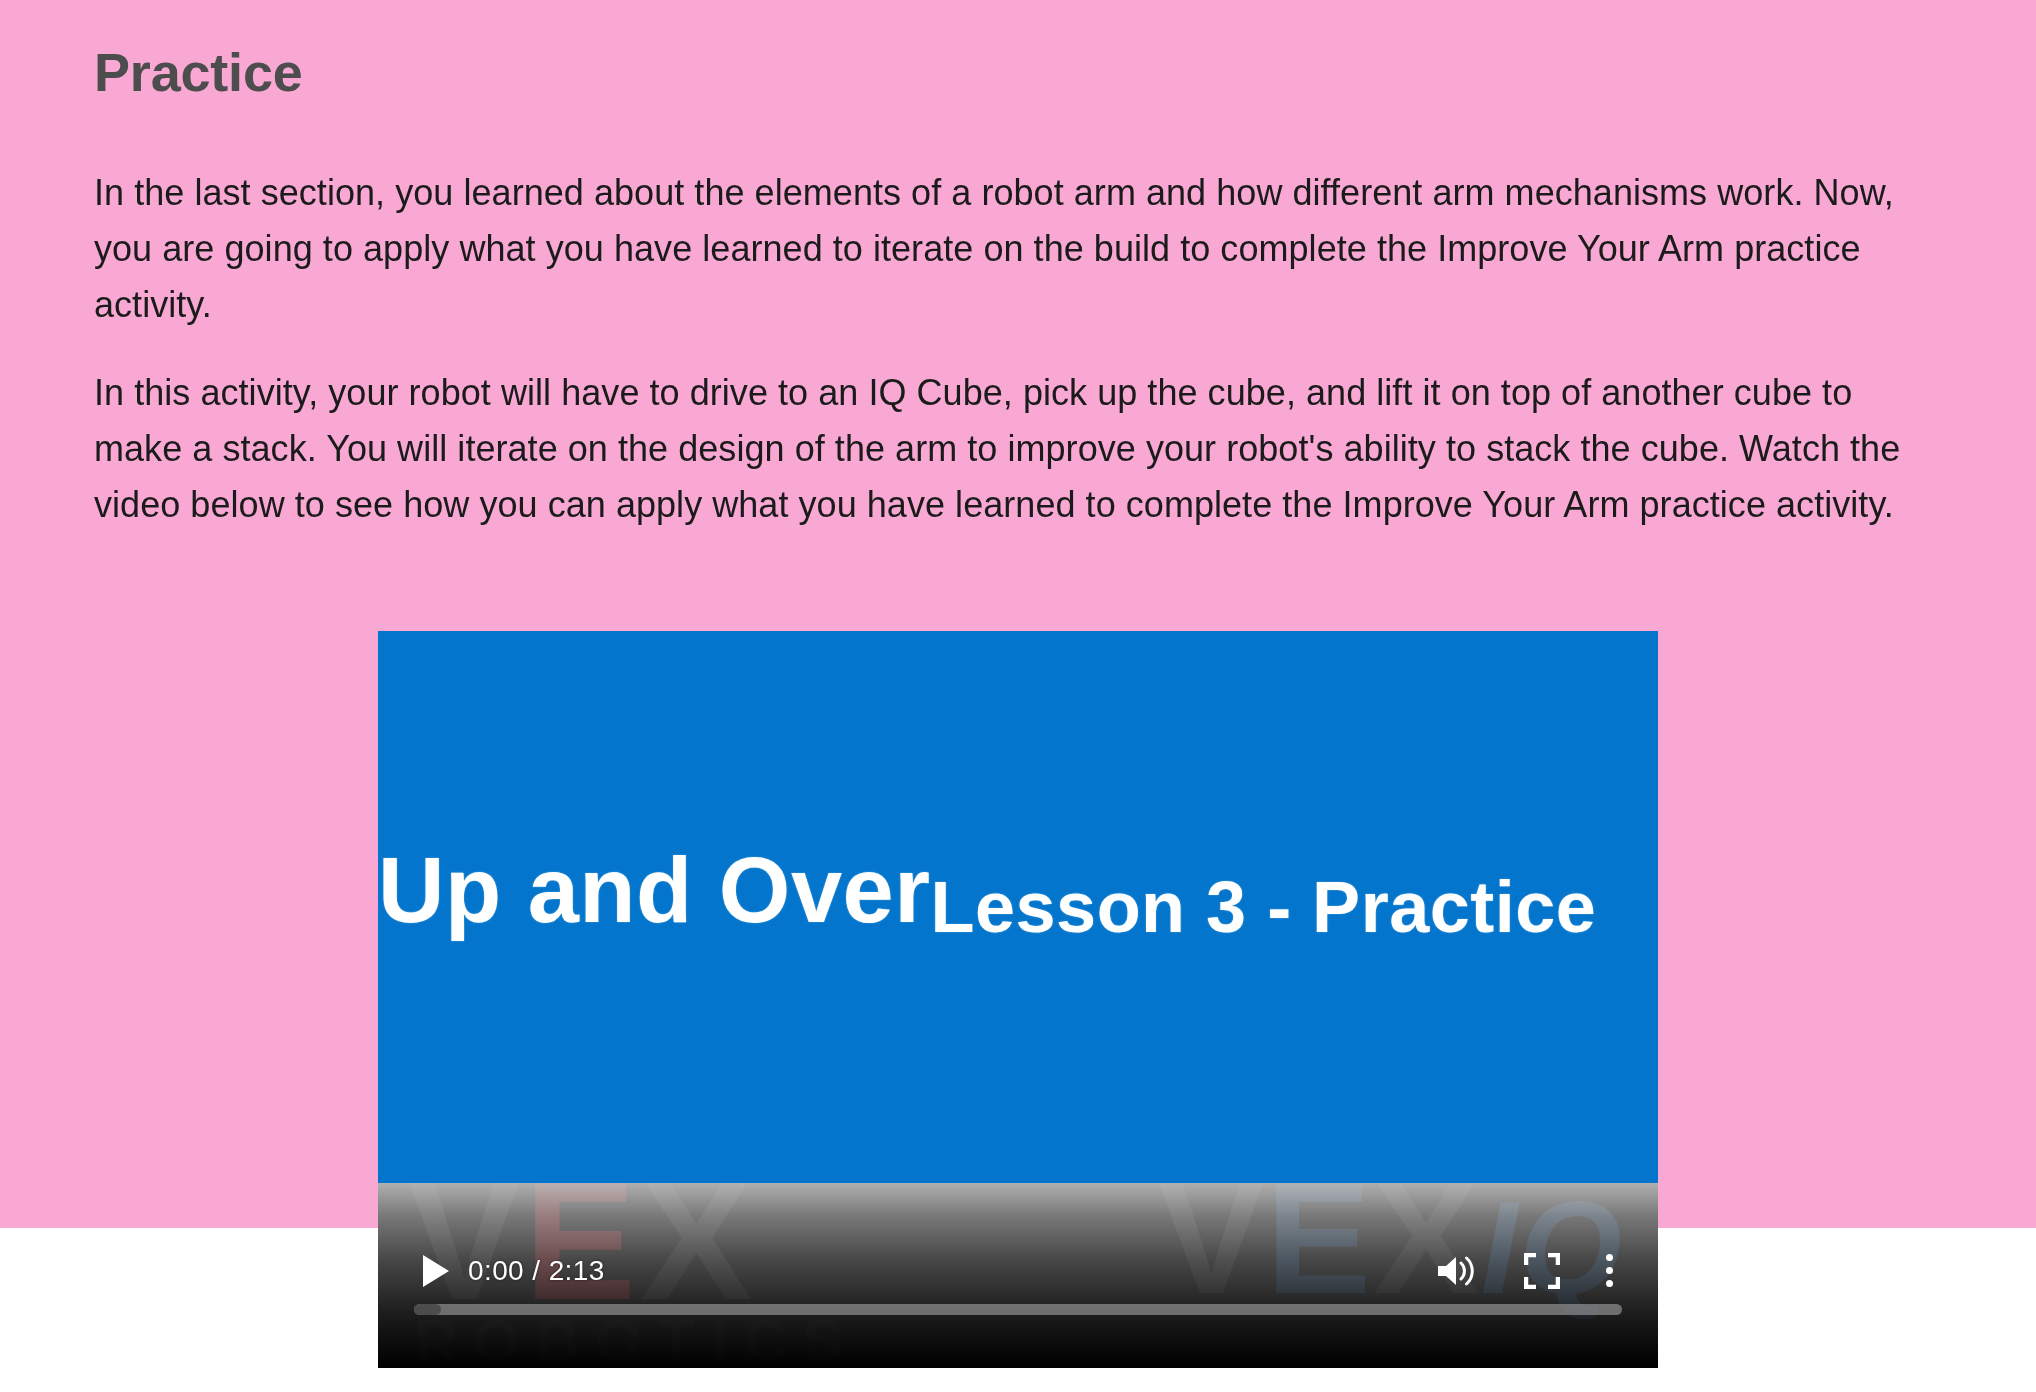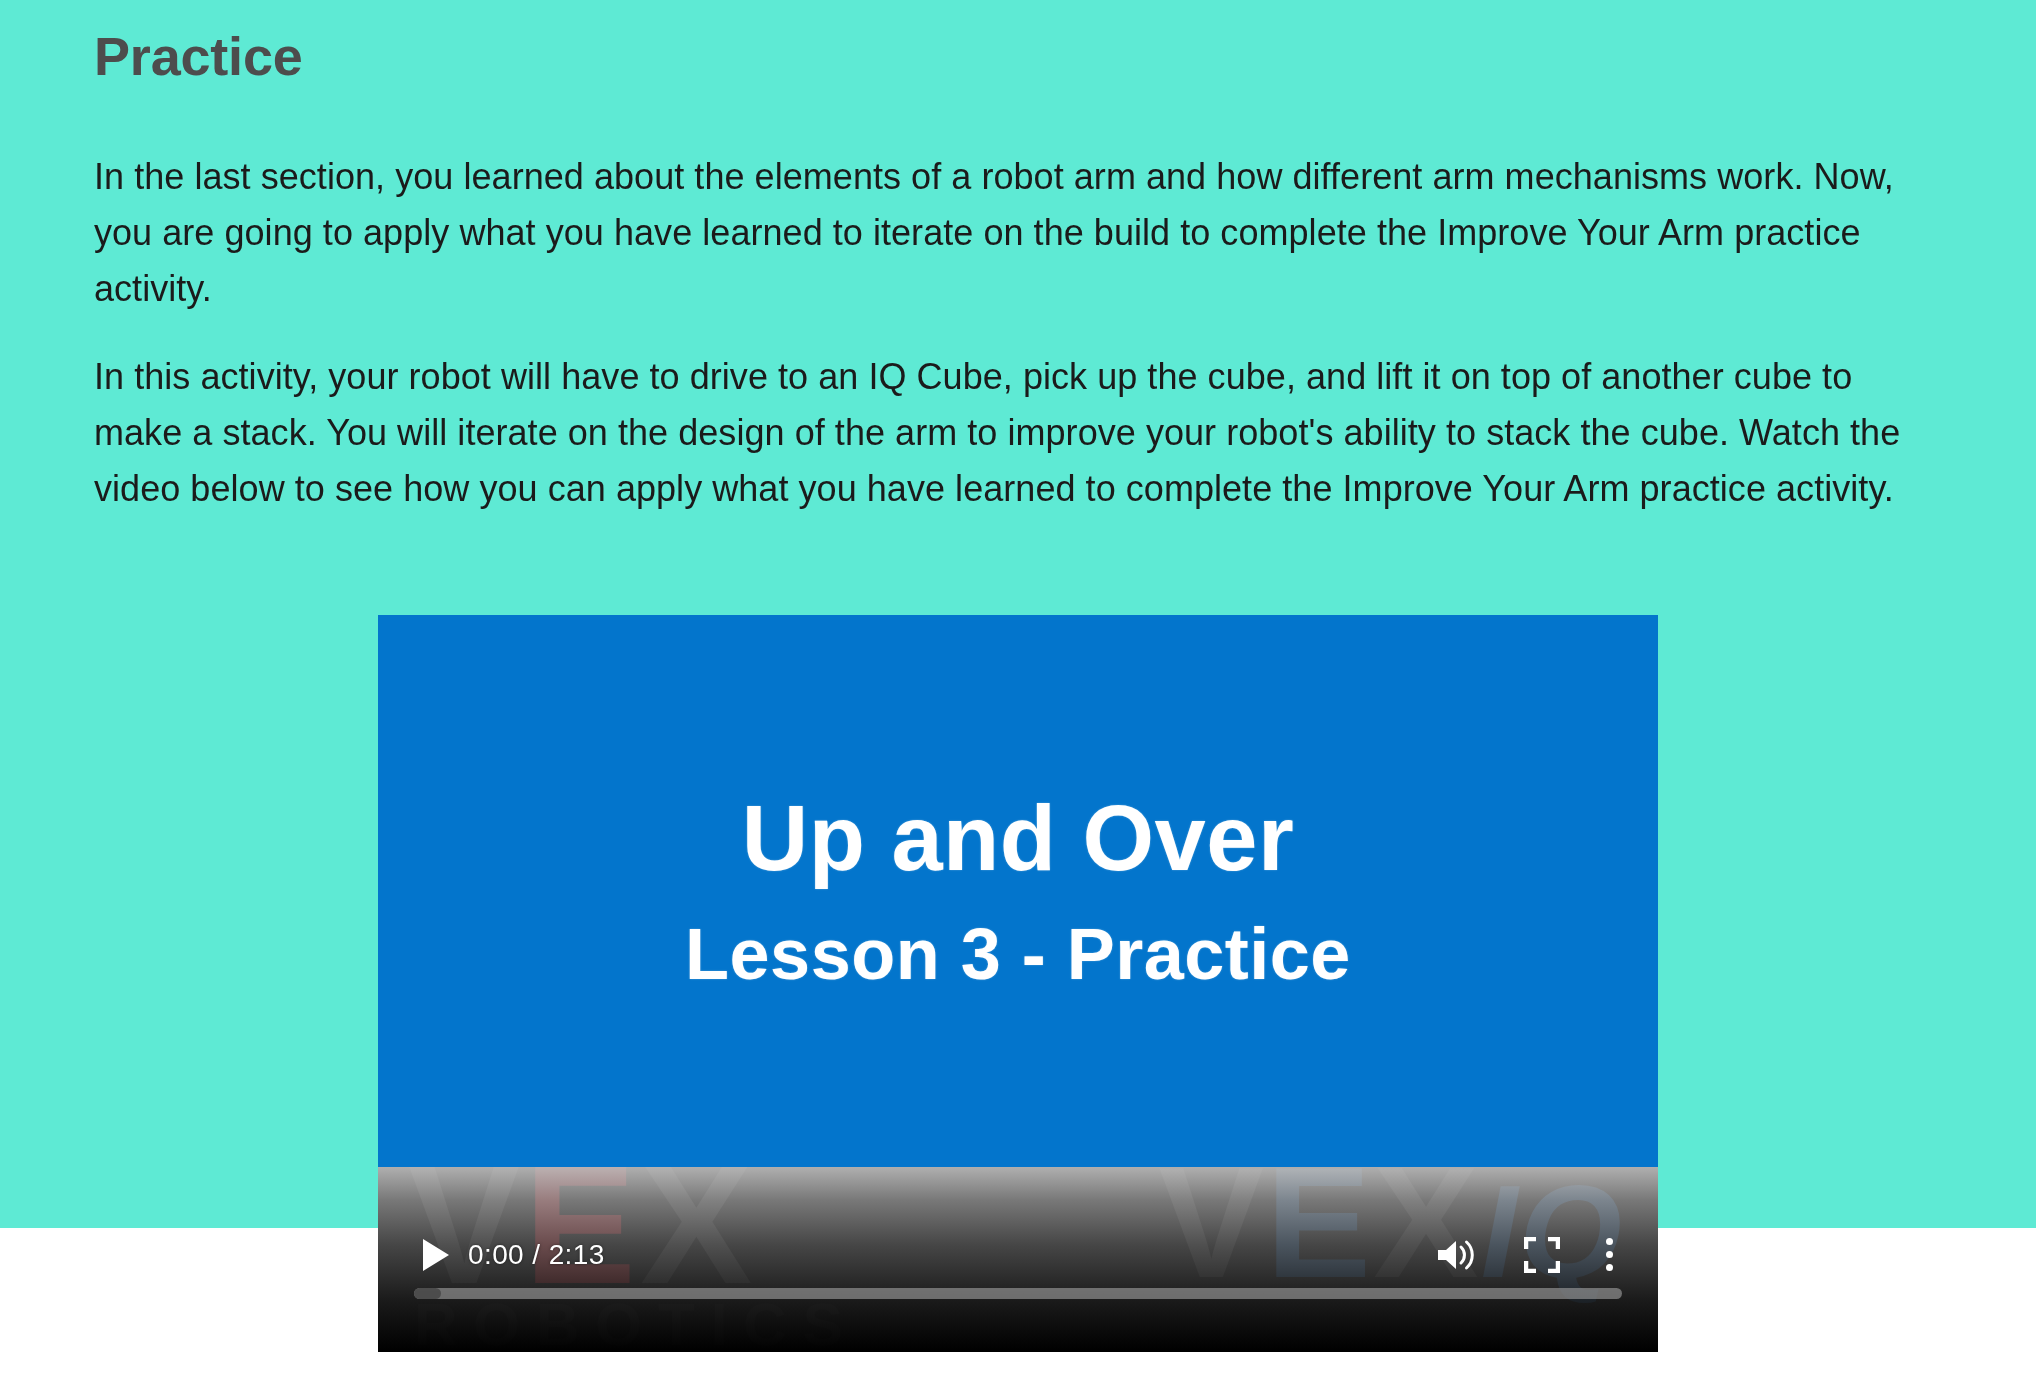--- a/index.html
+++ b/index.html
@@ -12,23 +12,23 @@
     height: 1392px;
     overflow: hidden;
     font-family: "Liberation Sans", "DejaVu Sans", sans-serif;
     -webkit-font-smoothing: antialiased;
   }
 
   .page {
     position: relative;
     width: 2036px;
     height: 1228px;
-    background: #5eead4;
+    background: #f9a8d4;
     box-sizing: border-box;
-    padding: 0 94px;
+    padding: 16px 94px;
   }
 
   
   .page-title {
     margin: 0;
     padding-top: 24px;
     font-size: 54px;
     line-height: 1.2;
     font-weight: 700;
     color: #4d4d4d;
@@ -65,23 +65,22 @@
 
   
   .poster {
     position: absolute;
     left: 0;
     top: 0;
     right: 0;
     height: 552px;
     background: #0375cc;
     display: flex;
-    flex-direction: column;
+    flex-direction: row;
     align-items: center;
-    justify-content: center;
   }
   .poster-line {
     color: #ffffff;
     font-weight: 700;
     text-align: center;
     line-height: 1.0;
     text-shadow: 0 0 2px rgba(255,255,255,0.35);
     white-space: nowrap;
   }
   .poster-line-1 {

